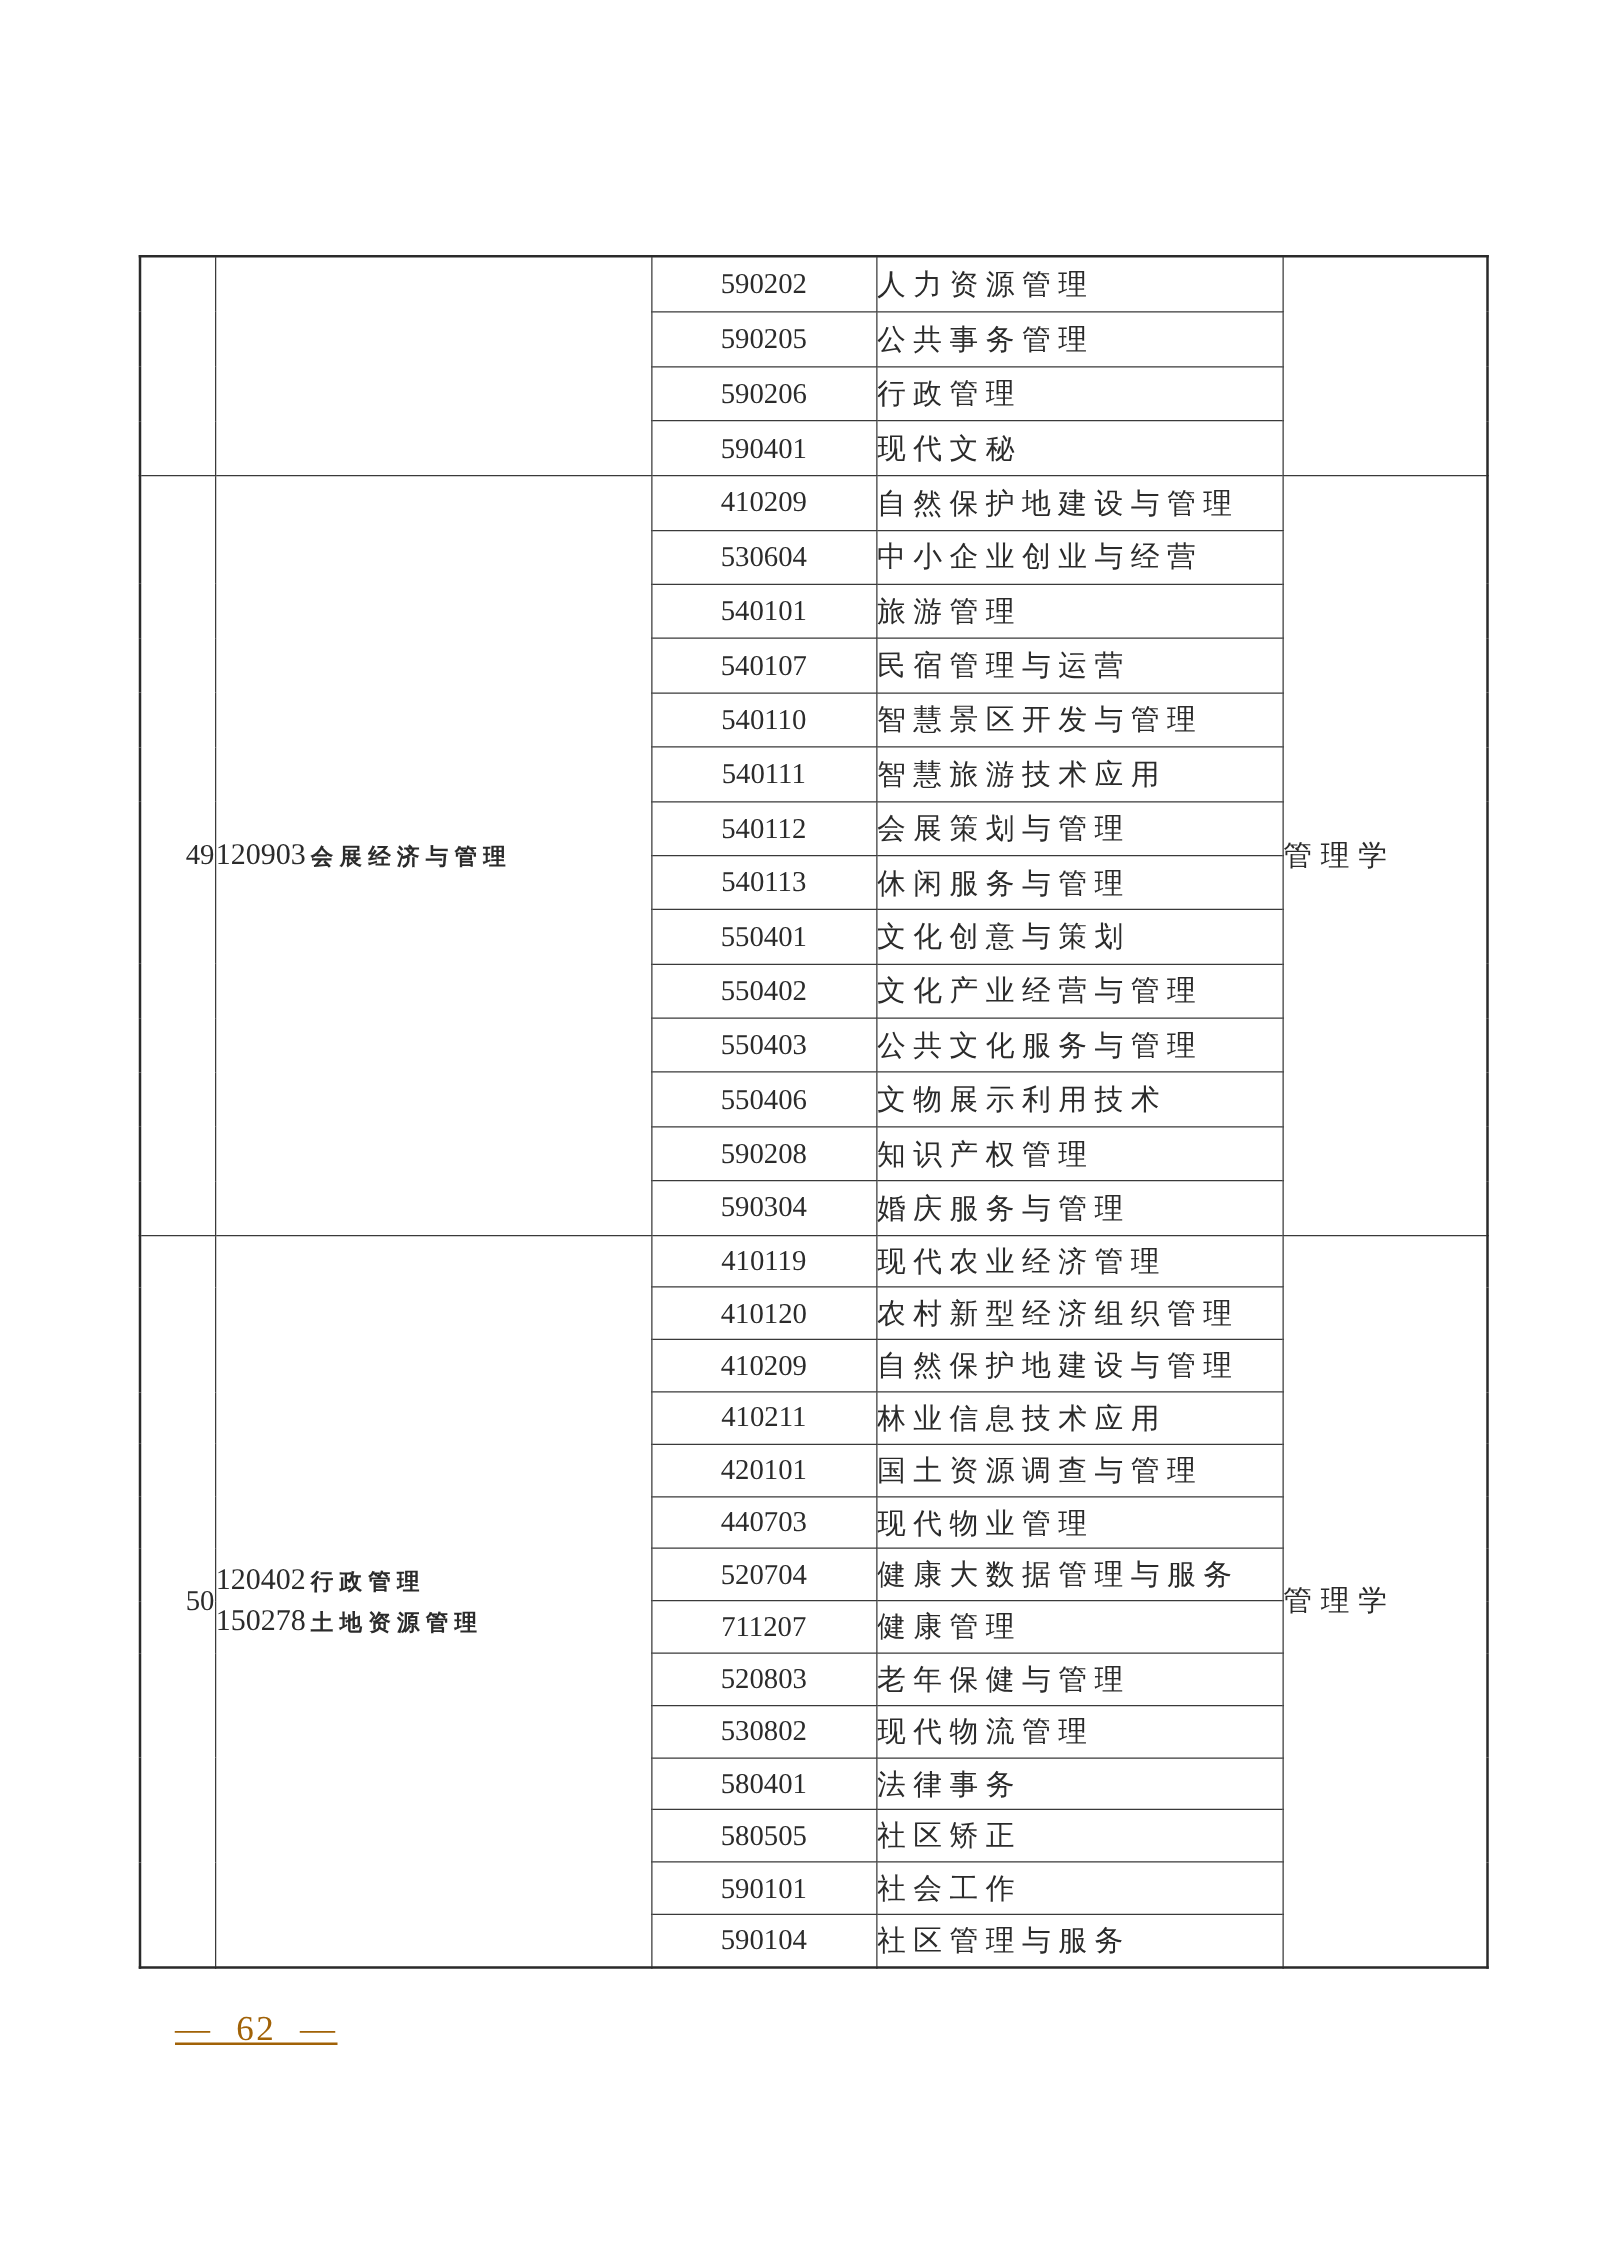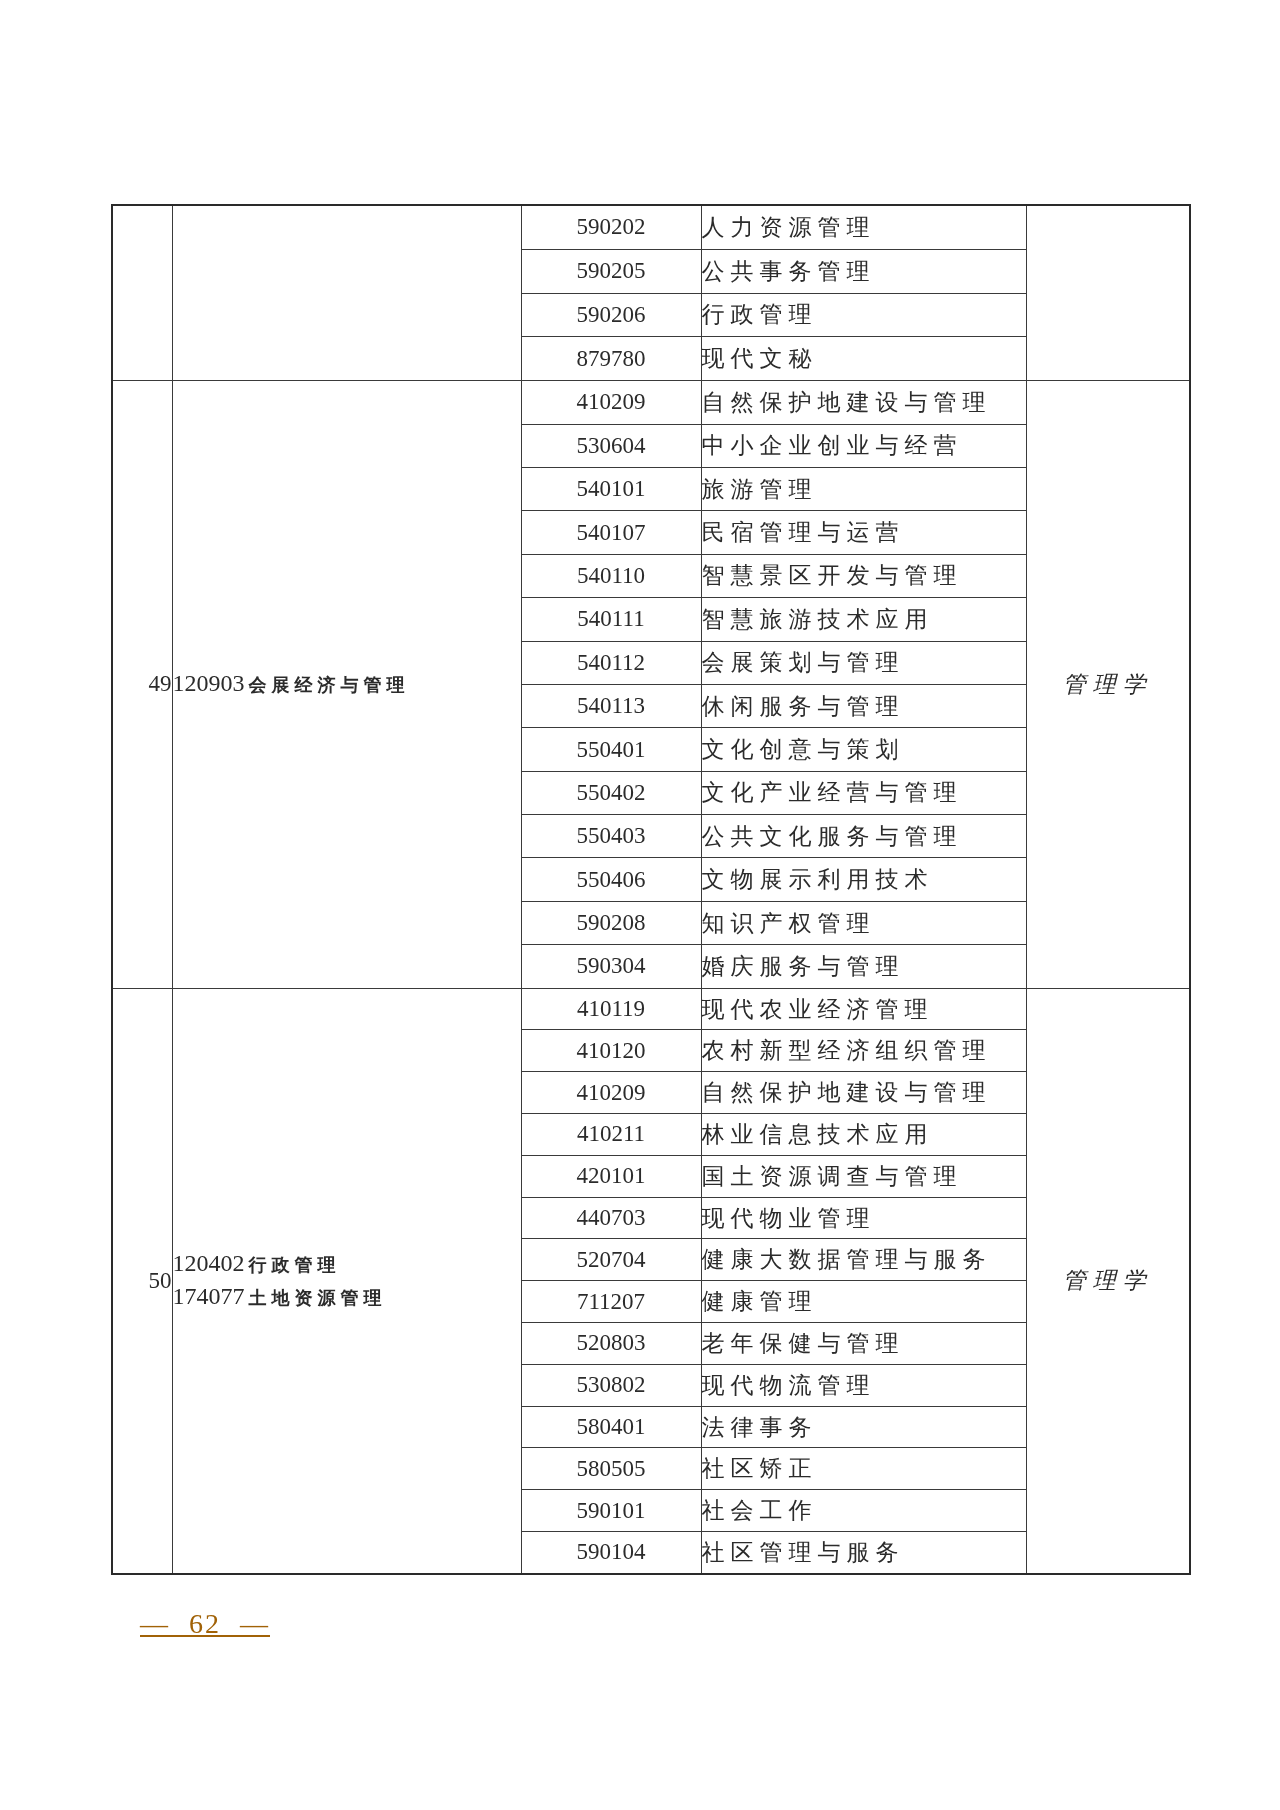--- a/index.html
+++ b/index.html
@@ -72,25 +72,24 @@
   td.name-cell {
     text-align: left;
     vertical-align: middle;
     padding-left: 16px;
     letter-spacing: 6px;
     font-size: 23px;
     white-space: nowrap;
     margin-top: 48px;
   }
   td.discipline-cell {
-    text-align: center;
+    text-align: left;
     vertical-align: middle;
     letter-spacing: 7px;
     font-size: 23px;
-    font-style: italic;
   }
   .footer-page-number {
     position: absolute;
     left: 140px;
     top: 1608px;
     font-size: 28px;
     letter-spacing: 2px;
     word-spacing: 10px;
     color: #a16207;
     white-space: nowrap;
@@ -120,21 +119,21 @@
         </tr>
         <tr class="g0">
           <td class="code-cell">590205</td>
           <td class="name-cell">公共事务管理</td>
         </tr>
         <tr class="g0">
           <td class="code-cell">590206</td>
           <td class="name-cell">行政管理</td>
         </tr>
         <tr class="g0">
-          <td class="code-cell">879780</td>
+          <td class="code-cell">590401</td>
           <td class="name-cell">现代文秘</td>
         </tr>
         <tr class="g1">
           <td class="seq-cell" rowspan="14">49</td>
           <td class="major-cell" rowspan="14">
             <div class="major-line"><span class="major-code">120903</span><span class="major-name">会展经济与管理</span></div>
           </td>
           <td class="code-cell">410209</td>
           <td class="name-cell">自然保护地建设与管理</td>
           <td class="discipline-cell" rowspan="14">管理学</td>
@@ -188,21 +187,21 @@
           <td class="name-cell">知识产权管理</td>
         </tr>
         <tr class="g1">
           <td class="code-cell">590304</td>
           <td class="name-cell">婚庆服务与管理</td>
         </tr>
         <tr class="g2">
           <td class="seq-cell" rowspan="14">50</td>
           <td class="major-cell" rowspan="14">
             <div class="major-line"><span class="major-code">120402</span><span class="major-name">行政管理</span></div>
-            <div class="major-line"><span class="major-code">174077</span><span class="major-name">土地资源管理</span></div>
+            <div class="major-line"><span class="major-code">150278</span><span class="major-name">土地资源管理</span></div>
           </td>
           <td class="code-cell">410119</td>
           <td class="name-cell">现代农业经济管理</td>
           <td class="discipline-cell" rowspan="14">管理学</td>
         </tr>
         <tr class="g2">
           <td class="code-cell">410120</td>
           <td class="name-cell">农村新型经济组织管理</td>
         </tr>
         <tr class="g2">

